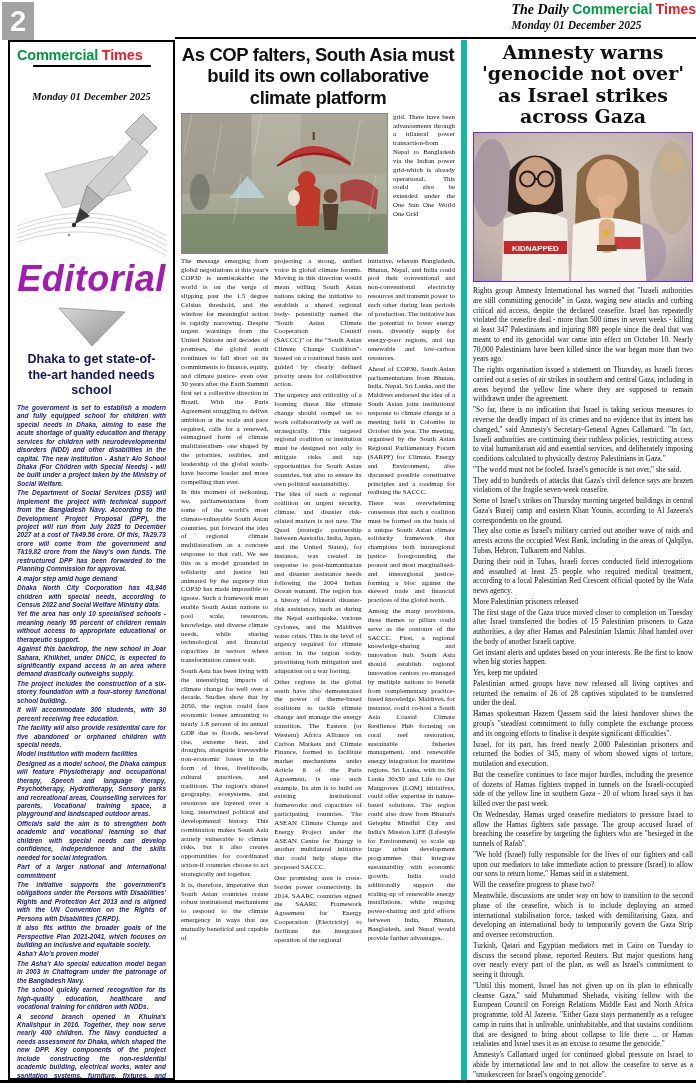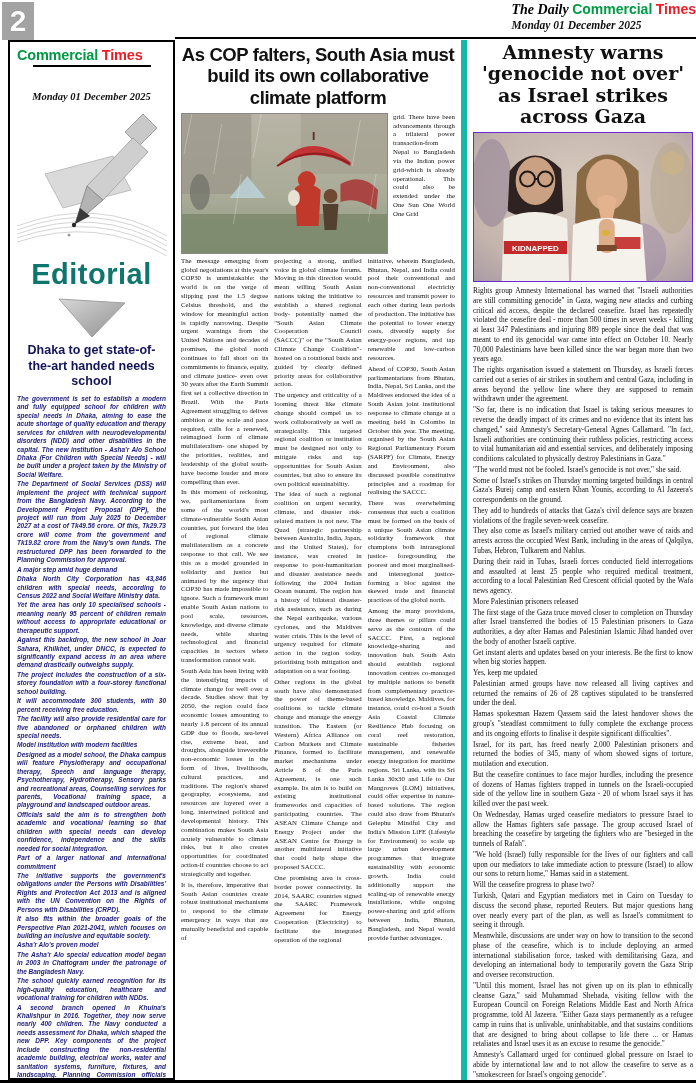--- a/index.html
+++ b/index.html
@@ -24,21 +24,21 @@
 
   
   .col-left { width:167px; flex:0 0 167px; border:2px solid #000; padding:5px 7px 4px 7px;
     overflow:hidden; position:relative; }
   .ct-logo { font-family:"Liberation Sans", sans-serif; font-weight:bold;
     font-size:14.5px; letter-spacing:-0.2px; }
   .ct-logo-underline { width:118px; margin:2px auto 0 auto; border-top:2px solid #000; }
   .ed-date { text-align:center; font-style:italic; font-weight:bold; font-size:10.5px; margin-top:24px; }
   .pen-wrap { text-align:center; margin-top:6px; }
   .editorial-label { text-align:center; font-family:"Liberation Sans", sans-serif; font-weight:bold;
-    font-size:29px; color:#0f766e; letter-spacing:0.5px; margin-top:2px; }
+    font-size:36px; color:#a21caf; letter-spacing:0.5px; margin-top:2px;font-style:italic; }
   .arrow-wrap { text-align:center; margin:6px 0 4px 0; }
   .ed-headline { text-align:center; color:#14145A; font-family:"Liberation Sans", sans-serif;
     font-weight:bold; font-size:12.5px; line-height:1.25; margin:4px 0 5px 0; }
   .ed-body { color:#1D1D78; font-family:"Liberation Sans", sans-serif; font-style:italic;
     font-weight:bold; font-size:6.5px; line-height:1.3; text-align:justify; }
   .ed-body p { margin-bottom:1px; }
 
   
   .col-mid { width:292px; flex:0 0 292px; border-right:6px solid #14b8a6; padding:2px 6px 0 6px; overflow:hidden; }
   .mid-headline { font-family:"Liberation Sans", sans-serif; font-weight:bold; font-size:18.5px;
@@ -246,34 +246,34 @@
         <rect x="124" y="112" width="20" height="6" fill="#7a4a2e"></rect>
         <ellipse cx="133" cy="100" rx="4" ry="3" fill="#d9b23c"></ellipse>
       </svg>
     </div>
 
     <div class="right-body">
         <p>Rights group Amnesty International has warned that "Israeli authorities are still committing genocide" in Gaza, waging new attacks and curbing critical aid access, despite the declared ceasefire. Israel has repeatedly violated the ceasefire deal - more than 500 times in seven weeks - killing at least 347 Palestinians and injuring 889 people since the deal that was meant to end its genocidal war came into effect on October 10. Nearly 70,000 Palestinians have been killed since the war began more than two years ago.</p>
         <p>The rights organisation issued a statement on Thursday, as Israeli forces carried out a series of air strikes in southern and central Gaza, including in areas beyond the yellow line where they are supposed to remain withdrawn under the agreement.</p>
         <p>"So far, there is no indication that Israel is taking serious measures to reverse the deadly impact of its crimes and no evidence that its intent has changed," said Amnesty's Secretary-General Agnes Callamard. "In fact, Israeli authorities are continuing their ruthless policies, restricting access to vital humanitarian aid and essential services, and deliberately imposing conditions calculated to physically destroy Palestinians in Gaza."</p>
         <p>"The world must not be fooled. Israel's genocide is not over," she said.</p>
+        <p>They add to hundreds of attacks that Gaza's civil defence says are brazen violations of the fragile seven-week ceasefire.</p>
         <p>Some of Israel's strikes on Thursday morning targeted buildings in central Gaza's Bureij camp and eastern Khan Younis, according to Al Jazeera's correspondents on the ground.</p>
-        <p>They add to hundreds of attacks that Gaza's civil defence says are brazen violations of the fragile seven-week ceasefire.</p>
         <p>They also come as Israel's military carried out another wave of raids and arrests across the occupied West Bank, including in the areas of Qalqilya, Tubas, Hebron, Tulkarem and Nablus.</p>
         <p>During their raid in Tubas, Israeli forces conducted field interrogations and assaulted at least 25 people who required medical treatment, according to a local Palestinian Red Crescent official quoted by the Wafa news agency.</p>
         <p>More Palestinian prisoners released</p>
-        <p>The first stage of the Gaza truce moved closer to completion on Thursday after Israel transferred the bodies of 15 Palestinian prisoners to Gaza authorities, a day after Hamas and Palestinian Islamic Jihad handed over the body of another Israeli captive.</p>
+        <p>The first stage of the Gaza truce moved closer to completion on Tuesday after Israel transferred the bodies of 15 Palestinian prisoners to Gaza authorities, a day after Hamas and Palestinian Islamic Jihad handed over the body of another Israeli captive.</p>
         <p>Get instant alerts and updates based on your interests. Be the first to know when big stories happen.</p>
         <p>Yes, keep me updated</p>
         <p>Palestinian armed groups have now released all living captives and returned the remains of 26 of 28 captives stipulated to be transferred under the deal.</p>
         <p>Hamas spokesman Hazem Qassem said the latest handover shows the group's "steadfast commitment to fully complete the exchange process and its ongoing efforts to finalise it despite significant difficulties".</p>
         <p>Israel, for its part, has freed nearly 2,000 Palestinian prisoners and returned the bodies of 345, many of whom showed signs of torture, mutilation and execution.</p>
         <p>But the ceasefire continues to face major hurdles, including the presence of dozens of Hamas fighters trapped in tunnels on the Israeli-occupied side of the yellow line in southern Gaza - 20 of whom Israel says it has killed over the past week.</p>
         <p>On Wednesday, Hamas urged ceasefire mediators to pressure Israel to allow the Hamas fighters safe passage. The group accused Israel of breaching the ceasefire by targeting the fighters who are "besieged in the tunnels of Rafah".</p>
         <p>"We hold (Israel) fully responsible for the lives of our fighters and call upon our mediators to take immediate action to pressure (Israel) to allow our sons to return home," Hamas said in a statement.</p>
         <p>Will the ceasefire progress to phase two?</p>
+        <p>Meanwhile, discussions are under way on how to transition to the second phase of the ceasefire, which is to include deploying an armed international stabilisation force, tasked with demilitarising Gaza, and developing an international body to temporarily govern the Gaza Strip and oversee reconstruction.</p>
         <p>Turkish, Qatari and Egyptian mediators met in Cairo on Tuesday to discuss the second phase, reported Reuters. But major questions hang over nearly every part of the plan, as well as Israel's commitment to seeing it through.</p>
-        <p>Meanwhile, discussions are under way on how to transition to the second phase of the ceasefire, which is to include deploying an armed international stabilisation force, tasked with demilitarising Gaza, and developing an international body to temporarily govern the Gaza Strip and oversee reconstruction.</p>
         <p>"Until this moment, Israel has not given up on its plan to ethnically cleanse Gaza," said Muhammad Shehada, visiting fellow with the European Council on Foreign Relations Middle East and North Africa programme, told Al Jazeera. "Either Gaza stays permanently as a refugee camp in ruins that is unlivable, uninhabitable, and that sustains conditions that are designed to bring about collapse to life there ... or Hamas retaliates and Israel uses it as an excuse to resume the genocide."</p>
         <p>Amnesty's Callamard urged for continued global pressure on Israel to abide by international law and to not allow the ceasefire to serve as a "smokescreen for Israel's ongoing genocide".</p>
       </div>
   </div>
 </div>
 
 </body></html>

